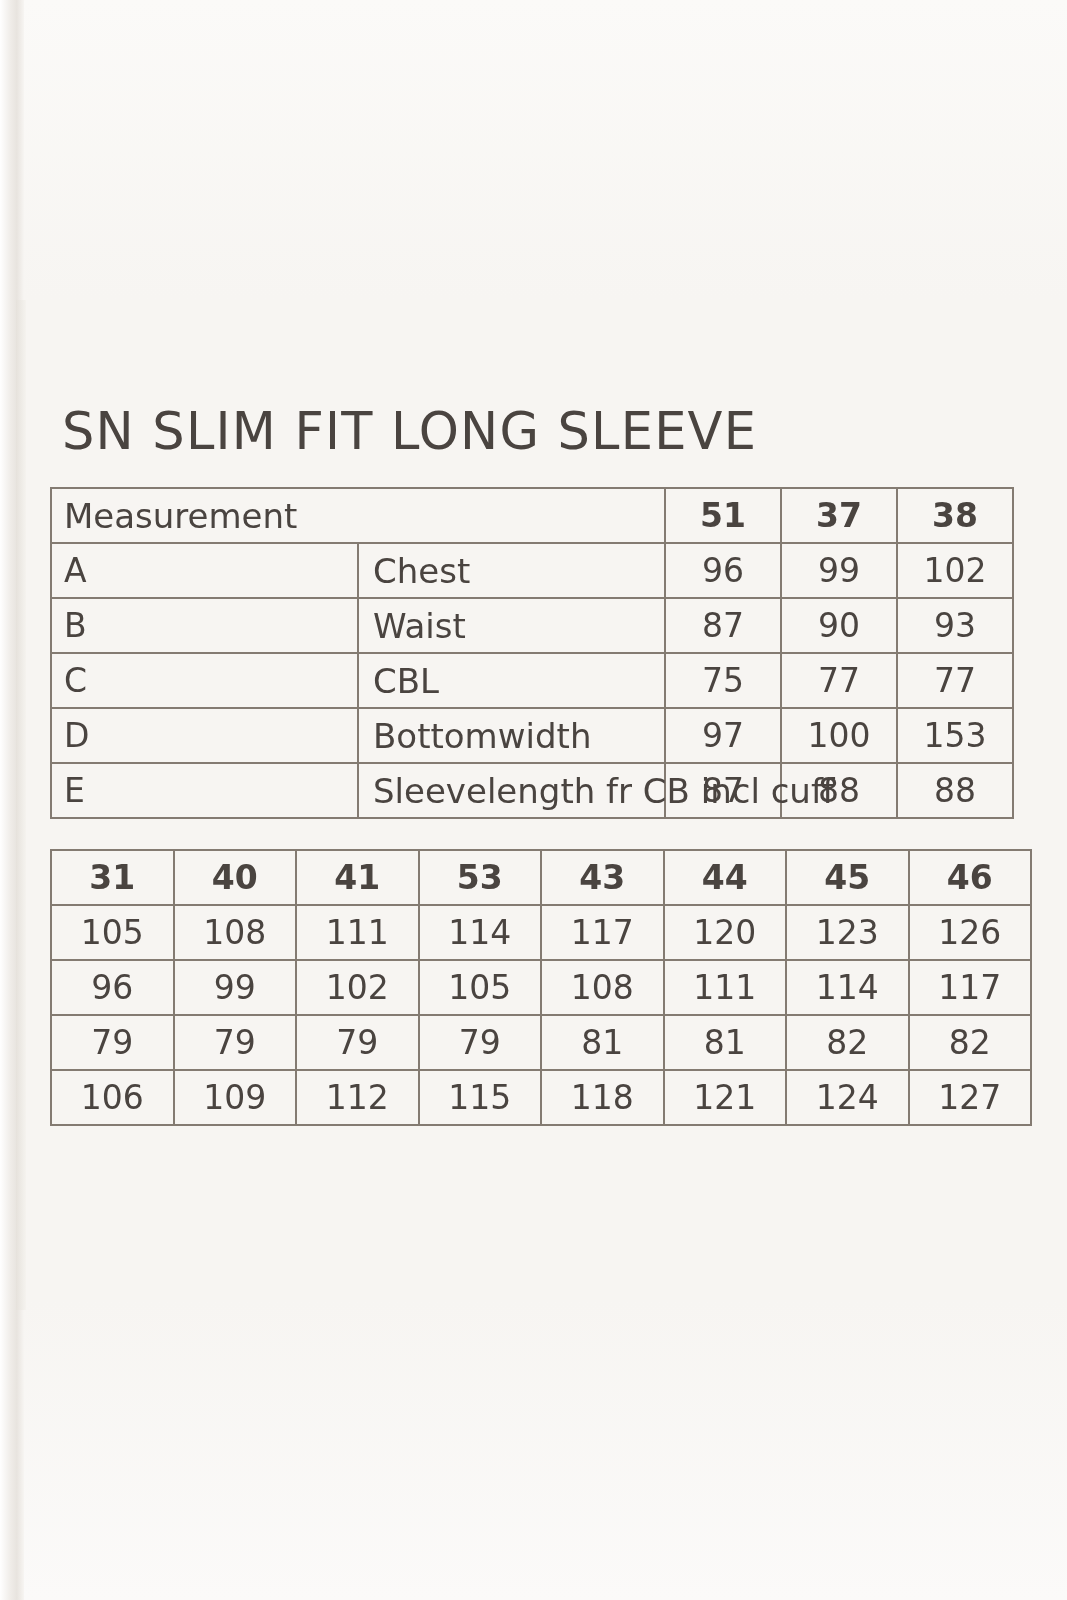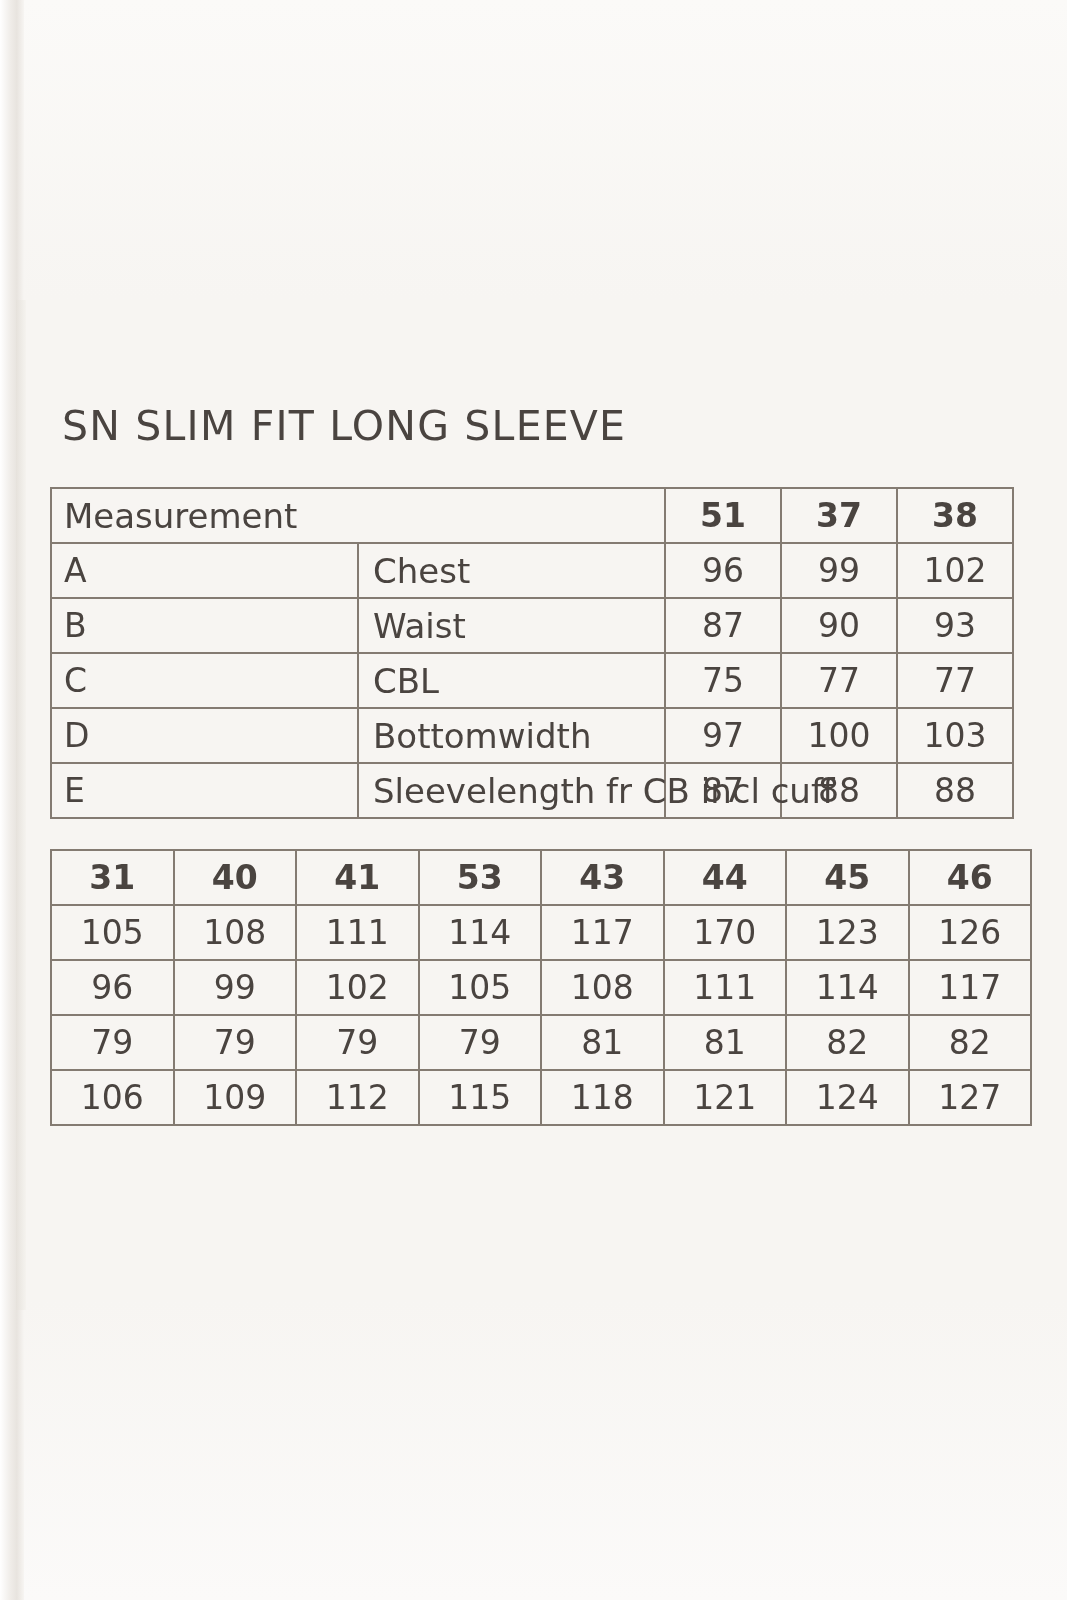--- a/index.html
+++ b/index.html
@@ -64,21 +64,21 @@
 
   #content {
     position: absolute;
     left: 0; top: 0; width: 1067px; height: 1600px;
   }
 
   #title {
     position: absolute;
     left: 62px;
     top: 402px;
-    font-size: 41px;
+    font-size: 51px;
     letter-spacing: 1.2px;
     color: #4a4440;
     font-family: "DejaVu Sans", sans-serif;
     font-weight: 400;
     white-space: nowrap;
     text-align: center;
   }
 
   table {
     border-collapse: collapse;
@@ -197,21 +197,21 @@
           <td class="c-val">75</td>
           <td class="c-val">77</td>
           <td class="c-val">77</td>
         </tr>
 
         <tr>
           <td class="c-letter">D</td>
           <td class="c-label">Bottomwidth</td>
           <td class="c-val">97</td>
           <td class="c-val">100</td>
-          <td class="c-val">103</td>
+          <td class="c-val">153</td>
         </tr>
 
         <tr>
           <td class="c-letter">E</td>
           <td class="c-label">Sleevelength fr CB incl cuff</td>
           <td class="c-val">87</td>
           <td class="c-val">88</td>
           <td class="c-val">88</td>
         </tr>
       </tbody>
@@ -229,21 +229,21 @@
           <td class="hdr-size">45</td>
           <td class="hdr-size">46</td>
         </tr>
 
         <tr>
           <td>105</td>
           <td>108</td>
           <td>111</td>
           <td>114</td>
           <td>117</td>
-          <td>170</td>
+          <td>120</td>
           <td>123</td>
           <td>126</td>
         </tr>
 
         <tr>
           <td>96</td>
           <td>99</td>
           <td>102</td>
           <td>105</td>
           <td>108</td>

